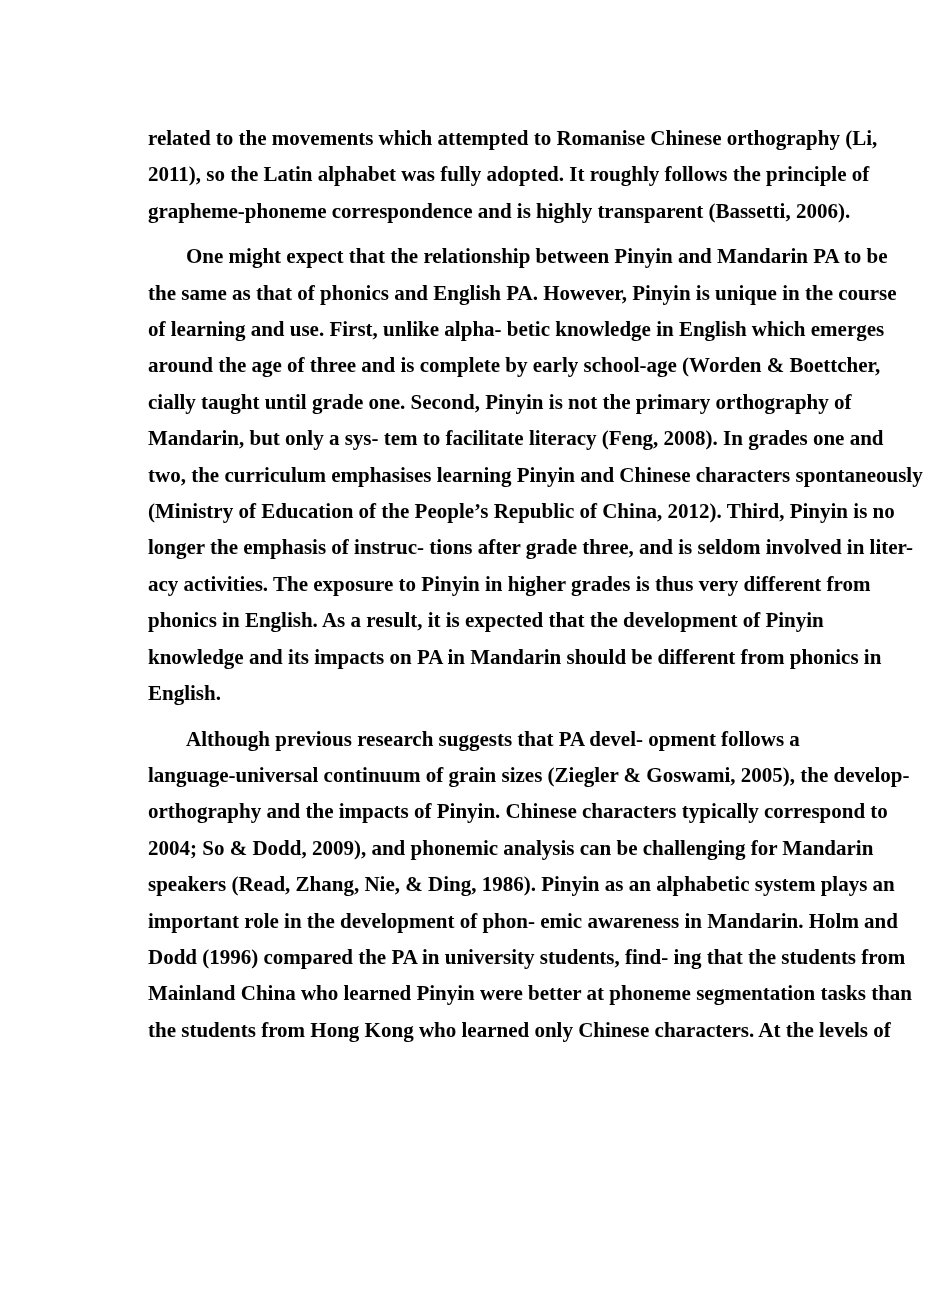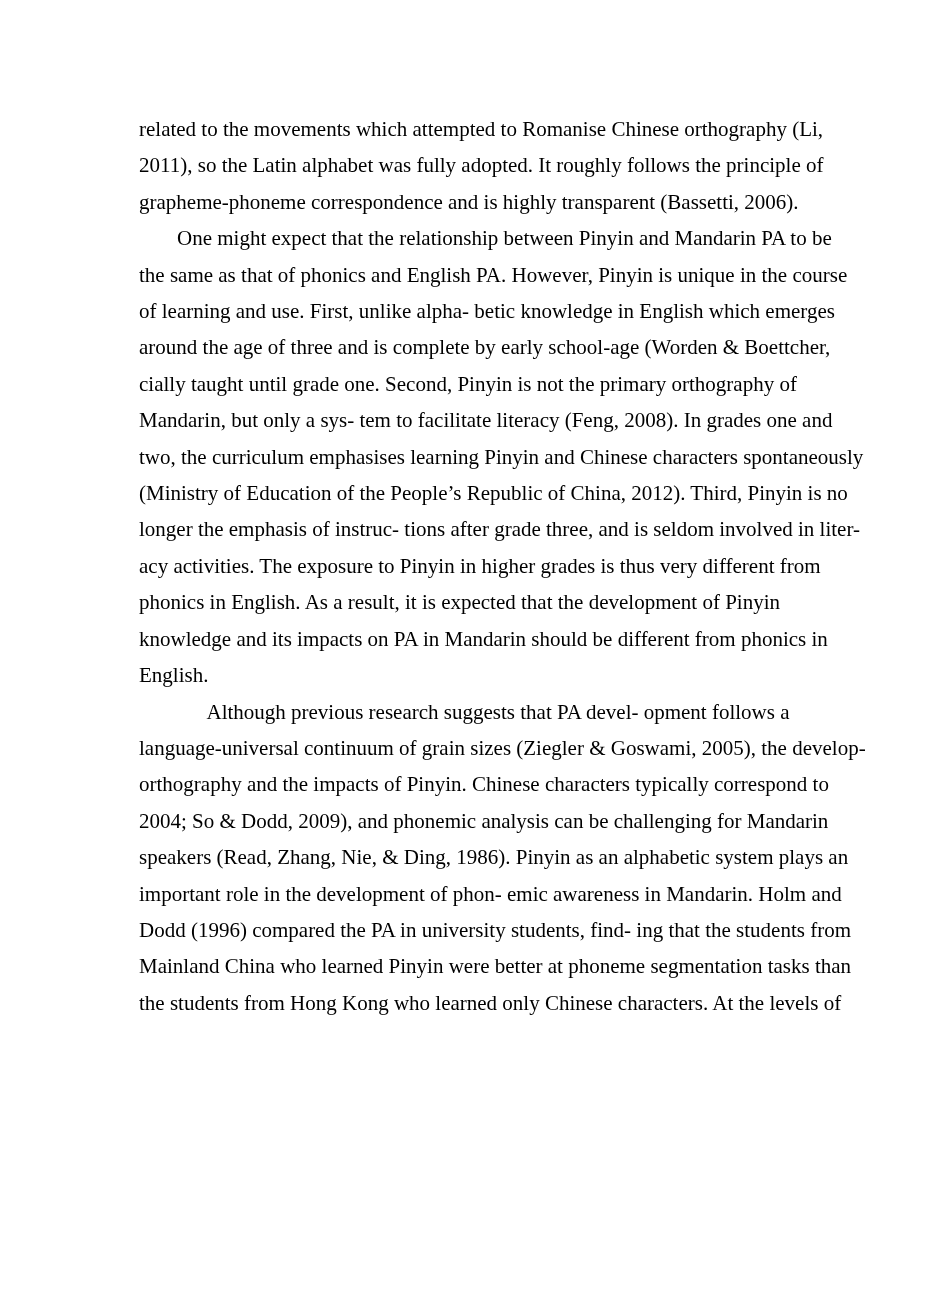--- a/index.html
+++ b/index.html
@@ -16,32 +16,32 @@
     font-family: "Liberation Serif", "DejaVu Serif", serif;
   }
   .text-block {
     position: absolute;
     left: 139px;
     top: 111px;
     width: 680px;
     color: #000000;
   }
   .paragraph {
-    margin: 0;
+    margin: 9px;
     padding: 0;
+    font-weight: bold;
   }
   .line {
     font-size: 21px;
     line-height: 36.4px;
     white-space: nowrap;
     color: #000000;
   }
   .first-line-indent {
     padding-left: 38px;
-    text-align: center;
   }
 </style>
 </head>
 <body>
 
 <div class="page">
   <div class="text-block" id="text-block">
       <div class="paragraph">
         <div class="line">related to the movements which attempted to Romanise Chinese orthography (Li,</div>
         <div class="line">2011), so the Latin alphabet was fully adopted. It roughly follows the principle of</div>

